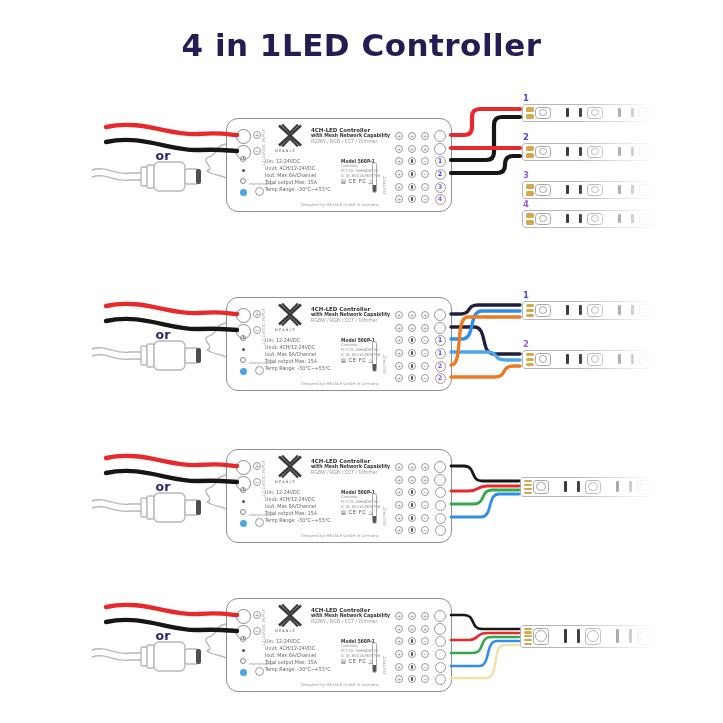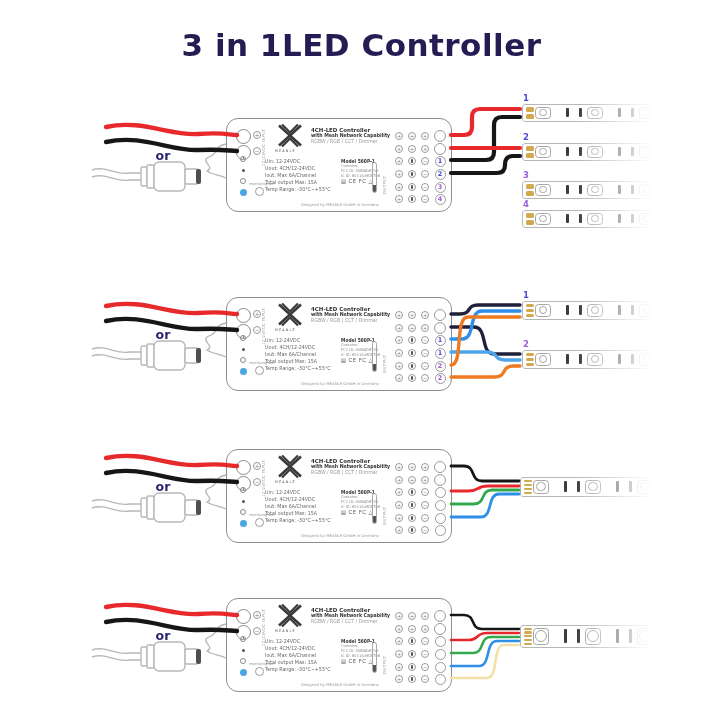--- a/index.html
+++ b/index.html
@@ -57,21 +57,21 @@
          display:flex; align-items:center; justify-content:center; background:#fff; }
   .led i { display:block; border:1.1px solid #a6a6a6; border-radius:50%; box-sizing:border-box; }
   .res { position:absolute; width:2.8px; background:#3c3c3c; border-radius:1px; }
   .strip-label { position:absolute; font-size:8.5px; font-weight:bold; }
   
   .wires { position:absolute; left:0; top:0; z-index:5; pointer-events:none; }
 </style>
 </head>
 <body>
 
-<div class="page-title">3 in 1LED Controller</div>
+<div class="page-title">4 in 1LED Controller</div>
 
 <svg class="wires" width="723" height="723" viewBox="0 0 723 723">
   <defs>
     <g id="dcplug" fill="#fff" stroke="#b8b8b8" stroke-width="1.4">
       <path d="M92,170 C106,165 116,176 130,173 L143,173" fill="none"></path>
       <path d="M92,177 C106,172 116,183 130,180 L143,180" fill="none"></path>
       <rect x="141" y="167" width="6" height="19" rx="1.5"></rect>
       <rect x="147" y="165" width="7" height="23" rx="1.5"></rect>
       <rect x="154" y="162" width="31" height="29" rx="5"></rect>
       <rect x="185" y="169" width="13" height="15" rx="2"></rect>

